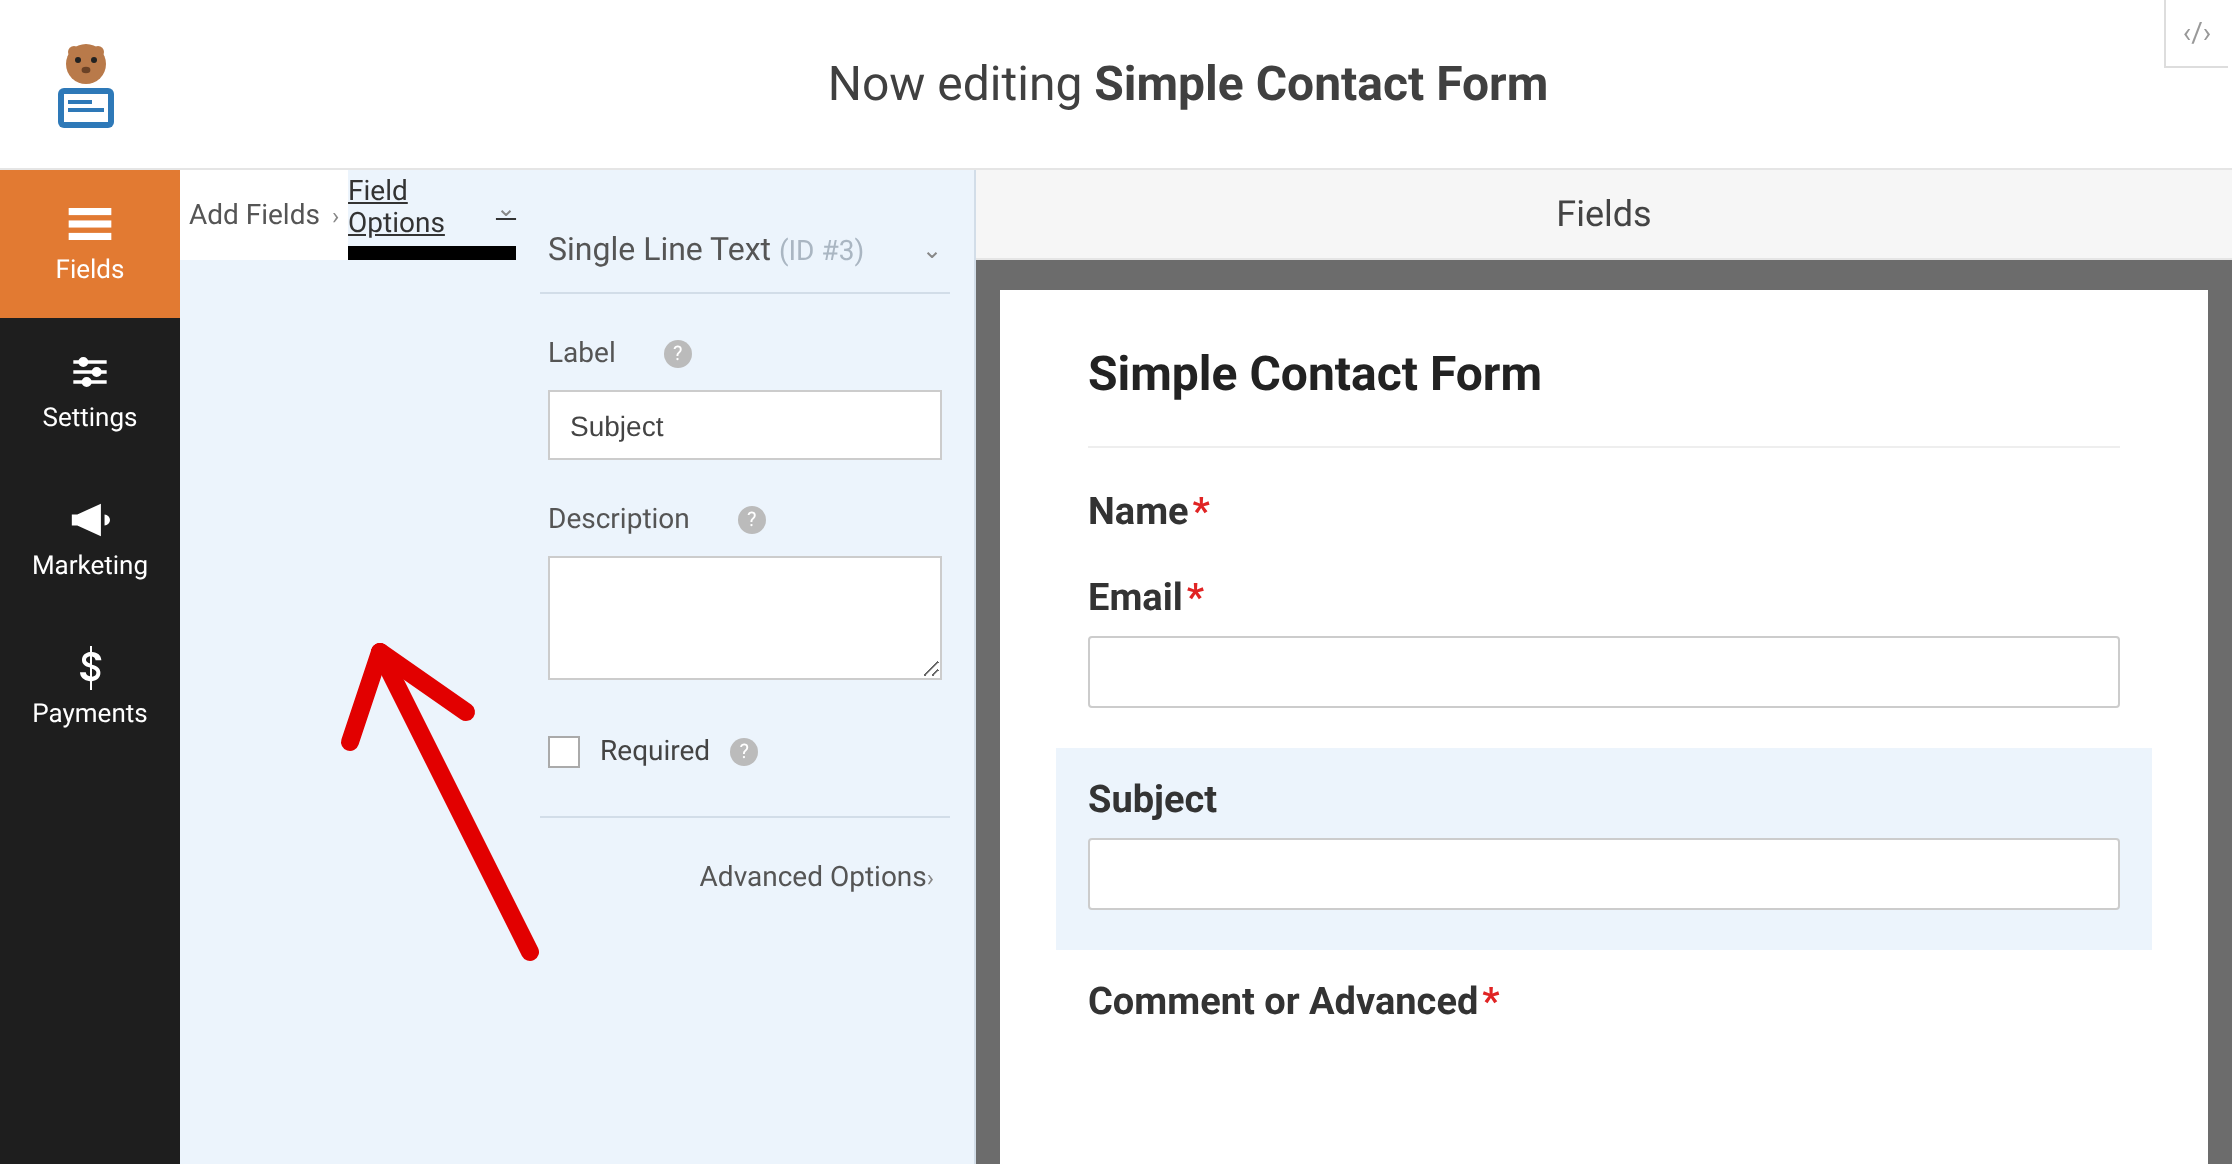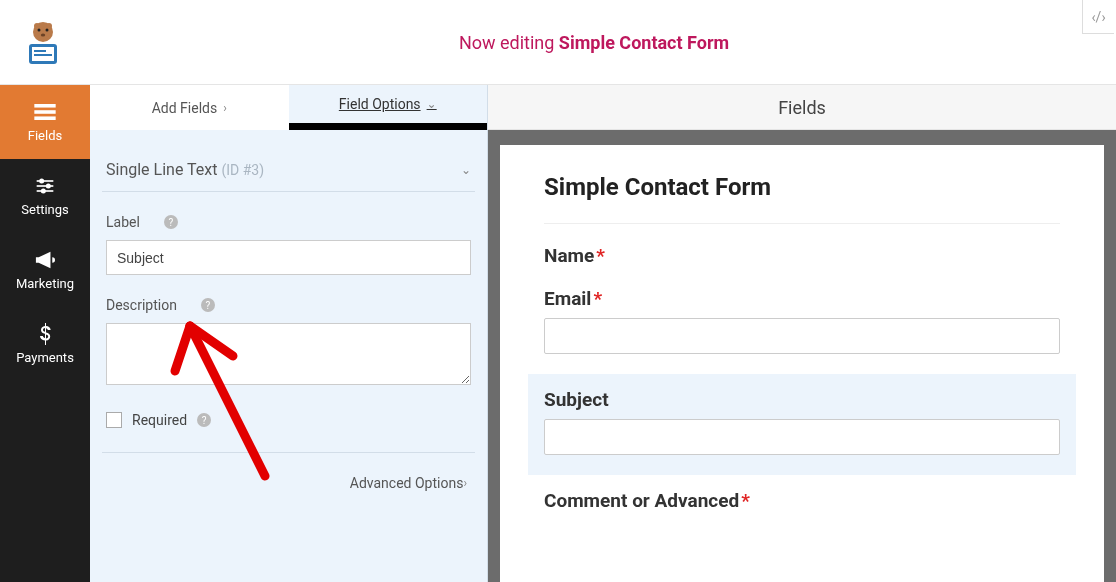--- a/index.html
+++ b/index.html
@@ -1,28 +1,28 @@
 <!DOCTYPE html>
 <html><head>
 <meta charset="utf-8">
 <style>
   * { box-sizing: border-box; margin: 0; padding: 0; }
   body { font-family: -apple-system, BlinkMacSystemFont, "Segoe UI", Roboto, Arial, sans-serif; font-size: 14px; color: #444; width: 1116px; height: 582px; overflow: hidden; background: #fff; }
   .topbar { height: 85px; border-bottom: 1px solid #e5e5e5; display: flex; align-items: center; position: relative; }
   .logo { width: 58px; height: 58px; margin-left: 14px; display:flex; align-items:center; justify-content:center; }
-  .title-wrap { flex: 1; text-align: center; font-size: 18px; color: #be185d; }
+  .title-wrap { flex: 1; text-align: center; font-size: 24px; color: #404040; }
   .title-wrap .editing { font-weight: 400; }
   .title-wrap .formname { font-weight: 700; }
   .code-btn { position:absolute; right:2px; top:0; width:32px; height:34px; border:1px solid #ddd; border-top:none; border-right:none; display:flex; align-items:center; justify-content:center; color:#999; font-size:14px; cursor:pointer; }
   .app { display:flex; height: calc(582px - 85px); }
   .sidebar { width: 90px; background:#1e1e1e; color:#fff; display:flex; flex-direction:column; }
   .sidebar .item { height:74px; display:flex; flex-direction:column; align-items:center; justify-content:center; gap:5px; font-size:13px; color:#fff; cursor:pointer; }
   .sidebar .item.active { background:#e27a32; }
   .sidebar .item .ic { width:22px; height:22px; display:flex; align-items:center; justify-content:center; }
-  .panel { width:398px; background:#ecf4fc; border-right:1px solid #d2dde8; display:flex; flex-direction:column; }
+  .panel { width:398px; background:#ecf4fc; border-right:1px solid #d2dde8; display:flex; flex-direction:row; }
   .panel-tabs { height:45px; display:flex; }
   .panel-tabs .tab { flex:1; display:flex; align-items:center; justify-content:center; gap:6px; font-size:14px; cursor:pointer; }
   .panel-tabs .tab.add { background:#fff; color:#555; }
   .panel-tabs .tab.opt { background:#ecf4fc; color:#333; border-bottom:7px solid #000000;text-decoration:underline; }
   .panel-body { padding: 24px 12px 12px 12px; }
   .field-head { display:flex; align-items:center; justify-content:space-between; color:#555; padding:6px 4px 12px 4px; border-bottom:1px solid #d2dde8; cursor:pointer; }
   .field-head .name { font-size:16px; }
   .field-head .name .idtxt { color:#aab6c2; font-size:14px; }
   .field-group { margin-top:22px; padding:0 4px; }
   .lbl { color:#555; font-size:14px; margin-bottom:10px; display:flex; align-items:center; gap:24px;text-align:center; }

